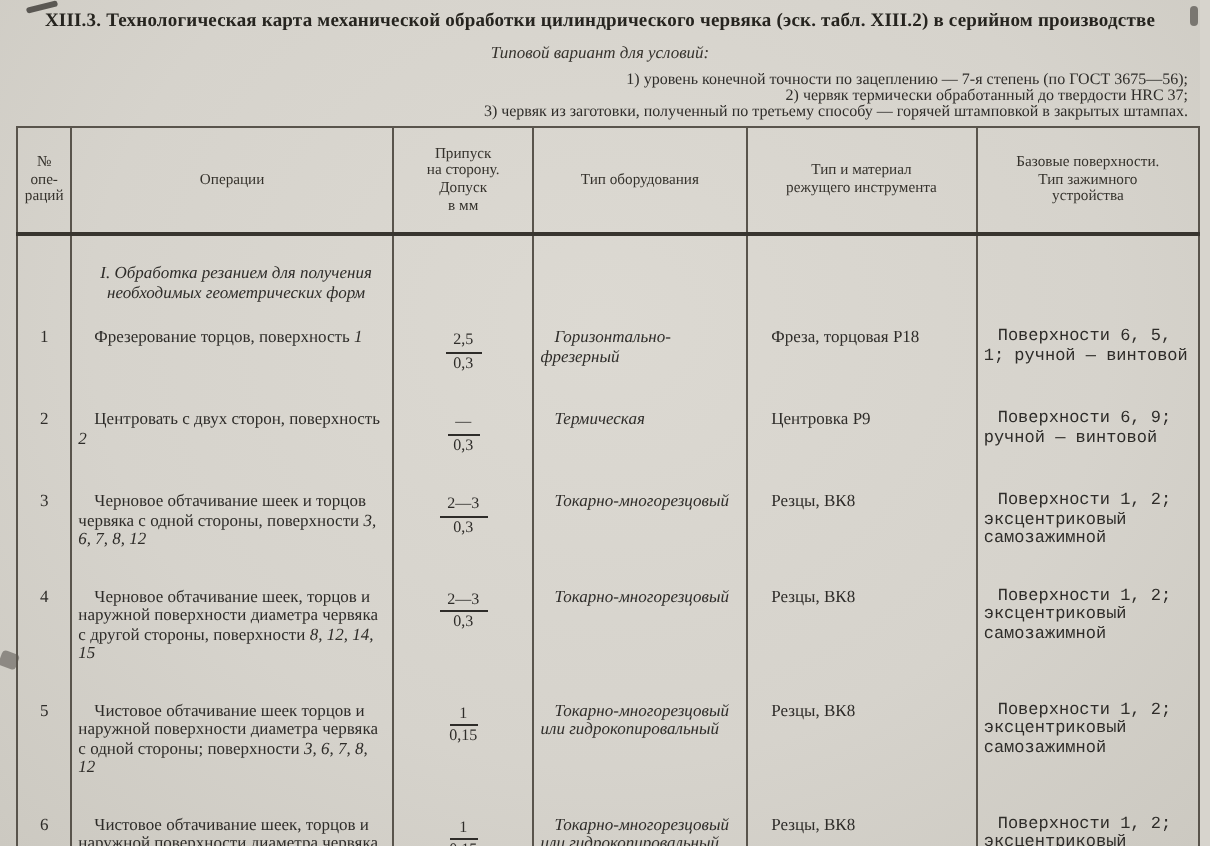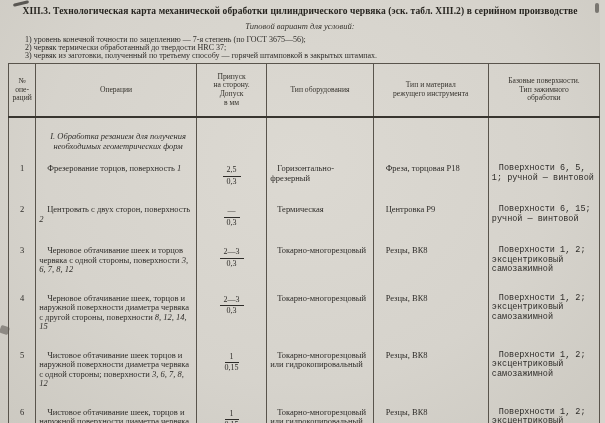--- a/index.html
+++ b/index.html
@@ -24,21 +24,21 @@
 
   .doc-title {
     padding-top:6px; text-align:center;
     font-size:9.5px; font-weight:bold; letter-spacing:.1px;
     color:#26241f;
   }
   .doc-subtitle {
     margin-top:5px; text-align:center;
     font-style:italic; font-size:8.5px; color:#35322c;
   }
-  .conditions { padding:5px 6px 0 25px; font-size:8px; line-height:7.8px; }
+  .conditions { padding:5px 6px 0 25px; font-size:8px; line-height:7.8px;text-align:right; }
   .condition-line { white-space:nowrap; }
 
   table.tk {
     position:absolute; left:8px; top:63px; width:592px;
     border-collapse:collapse; table-layout:fixed;
     font-size:8.5px; line-height:9.5px;
     border:1px solid #59544c;
   }
   col.c-num  { width:4.6%;  }
   col.c-op   { width:27.2%; }
@@ -66,21 +66,21 @@
   .figs, .op-text i { font-style:italic; }
   tr[data-name="section-row"] td { padding-bottom:1px; }
   .section-heading {
     font-style:italic; text-align:center;
     padding:2px 6px 0 10px; line-height:9.5px;
   }
   .cell-frac { text-align:center; }
   .frac { display:inline-block; margin-top:2px; text-align:center; font-size:8px; line-height:8.5px; }
   .frac .num { display:block; border-bottom:1px solid #2e2c29; padding:0 4px 1px; }
   .frac .den { display:block; padding-top:1px; }
-  .cell-eq   { text-indent:7px; padding-left:5px; }
+  .cell-eq   { text-indent:7px; padding-left:5px;font-style:italic; }
   .cell-tool { text-indent:9px; padding-left:5px; }
   .cell-base { text-indent:7px; padding-left:5px;font-family:Liberation Mono, monospace; }
 </style>
 </head>
 <body>
 
 <div class="page" data-name="scanned-page">
   <div class="artifact-a" data-name="scan-artifact"></div>
   <div class="artifact-b" data-name="scan-artifact"></div>
   <div class="artifact-c" data-name="scan-artifact"></div>
@@ -111,21 +111,21 @@
         <th data-name="header-operations">Операции</th>
         <th data-name="header-allowance">Припуск
 на сторону.
 Допуск
 в мм</th>
         <th data-name="header-equipment">Тип оборудования</th>
         <th data-name="header-tool">Тип и материал
 режущего инструмента</th>
         <th data-name="header-base-surfaces">Базовые поверхности.
 Тип зажимного
-обработки</th>
+устройства</th>
       </tr>
     </thead>
     <tbody data-name="table-body">
         <tr data-name="section-row">
           <td class="cell-num" data-name="op-number-cell"></td>
           <td class="cell-op" data-name="operation-cell">
             <div class="section-heading" data-name="section-heading">I. Обработка резанием для получения необходимых геометрических форм</div>
           </td>
           <td class="cell-frac" data-name="allowance-cell"></td>
           <td class="cell-eq" data-name="equipment-cell"></td>
@@ -143,21 +143,21 @@
           <td class="cell-base" data-name="base-surfaces-cell">Поверхности 6, 5, 1; ручной — винтовой</td>
         </tr>
         <tr data-name="table-row">
           <td class="cell-num" data-name="op-number-cell">2</td>
           <td class="cell-op" data-name="operation-cell">
             <div class="op-text" data-name="operation-text">Центровать с двух сторон, поверхность <i class="figs" data-name="surface-numbers">2</i></div>
           </td>
           <td class="cell-frac" data-name="allowance-cell"><span class="frac" data-name="allowance-fraction"><span class="num">—</span><span class="den">0,3</span></span></td>
           <td class="cell-eq" data-name="equipment-cell">Термическая</td>
           <td class="cell-tool" data-name="tool-cell">Центровка Р9</td>
-          <td class="cell-base" data-name="base-surfaces-cell">Поверхности 6, 15; ручной — винтовой</td>
+          <td class="cell-base" data-name="base-surfaces-cell">Поверхности 6, 9; ручной — винтовой</td>
         </tr>
         <tr data-name="table-row">
           <td class="cell-num" data-name="op-number-cell">3</td>
           <td class="cell-op" data-name="operation-cell">
             <div class="op-text" data-name="operation-text">Черновое обтачивание шеек и торцов червяка с одной стороны, поверхности <i class="figs" data-name="surface-numbers">3, 6, 7, 8, 12</i></div>
           </td>
           <td class="cell-frac" data-name="allowance-cell"><span class="frac" data-name="allowance-fraction"><span class="num">2—3</span><span class="den">0,3</span></span></td>
           <td class="cell-eq" data-name="equipment-cell">Токарно-многорезцовый</td>
           <td class="cell-tool" data-name="tool-cell">Резцы, ВК8</td>
           <td class="cell-base" data-name="base-surfaces-cell">Поверхности 1, 2; эксцентриковый самозажимной</td>

